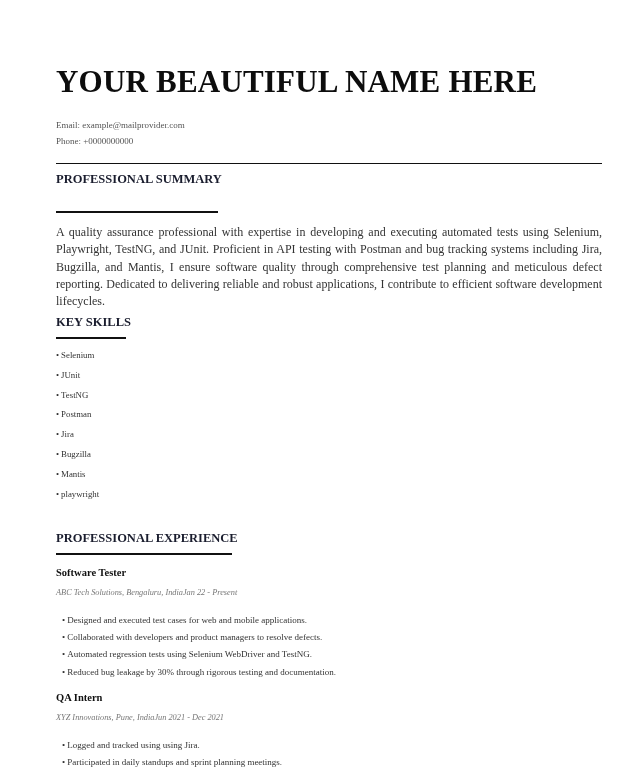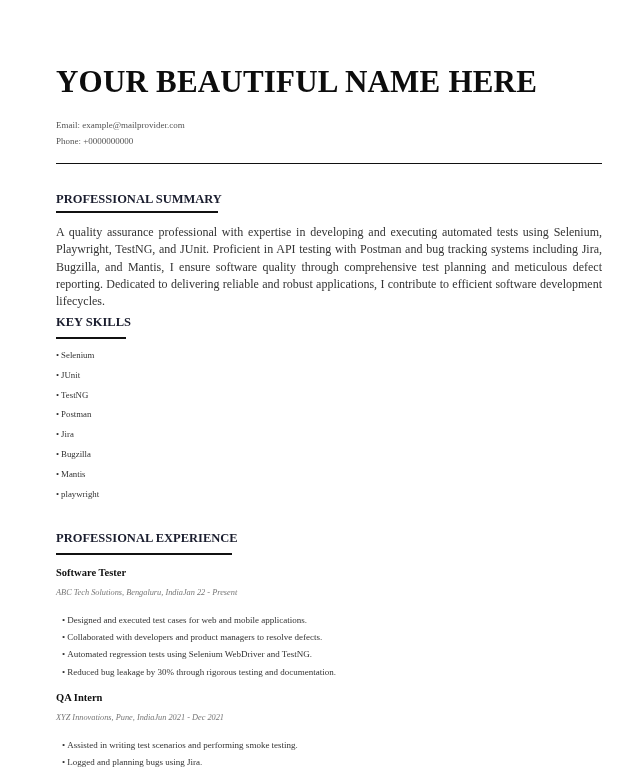--- a/index.html
+++ b/index.html
@@ -52,21 +52,21 @@
   </style>
 </head>
 <body>
 
 <div class="page">
   <h1 class="name">YOUR BEAUTIFUL NAME HERE</h1>
   <div class="contact email">Email: example@mailprovider.com</div>
   <div class="contact phone">Phone: +0000000000</div>
   <div class="rule"></div>
 
-  <h2 class="section-title" style="top:192px;">PROFESSIONAL SUMMARY</h2>
+  <h2 class="section-title" style="top:172px;">PROFESSIONAL SUMMARY</h2>
   <div class="section-underline" style="top:211px; width:162px;"></div>
   <p class="summary">A quality assurance professional with expertise in developing and executing automated tests using Selenium, Playwright, TestNG, and JUnit. Proficient in API testing with Postman and bug tracking systems including Jira, Bugzilla, and Mantis, I ensure software quality through comprehensive test planning and meticulous defect reporting. Dedicated to delivering reliable and robust applications, I contribute to efficient software development lifecycles.</p>
 
   <h2 class="section-title" style="top:315px;">KEY SKILLS</h2>
   <div class="section-underline" style="top:337px; width:70px;"></div>
   <ul class="skills">
     <li><span class="bullet">•</span><span>Selenium</span></li>
     <li><span class="bullet">•</span><span>JUnit</span></li>
     <li><span class="bullet">•</span><span>TestNG</span></li>
     <li><span class="bullet">•</span><span>Postman</span></li>
@@ -90,17 +90,16 @@
     <li><span class="bullet">•</span><span>Automated regression tests using Selenium WebDriver and TestNG.</span></li>
     <li><span class="bullet">•</span><span>Reduced bug leakage by 30% through rigorous testing and documentation.</span></li>
   </ul>
 
   <div class="job-title" style="top:692px;">QA Intern</div>
   <div class="job-meta" style="top:713px;">
     <span>XYZ Innovations, Pune, India</span>
     <span>Jun 2021 - Dec 2021</span>
   </div>
   <ul class="job-bullets" style="top:733px;">
-    <li><span class="bullet">•</span><span>Assisted in writing test scenarios and performing smoke testing.</span></li>
-    <li><span class="bullet">•</span><span>Logged and planning bugs using Jira.</span></li>
+    <li><span class="bullet">•</span><span>Logged and tracked using using Jira.</span></li>
     <li><span class="bullet">•</span><span>Participated in daily standups and sprint planning meetings.</span></li>
   </ul>
 </div>
 
 </body></html>

